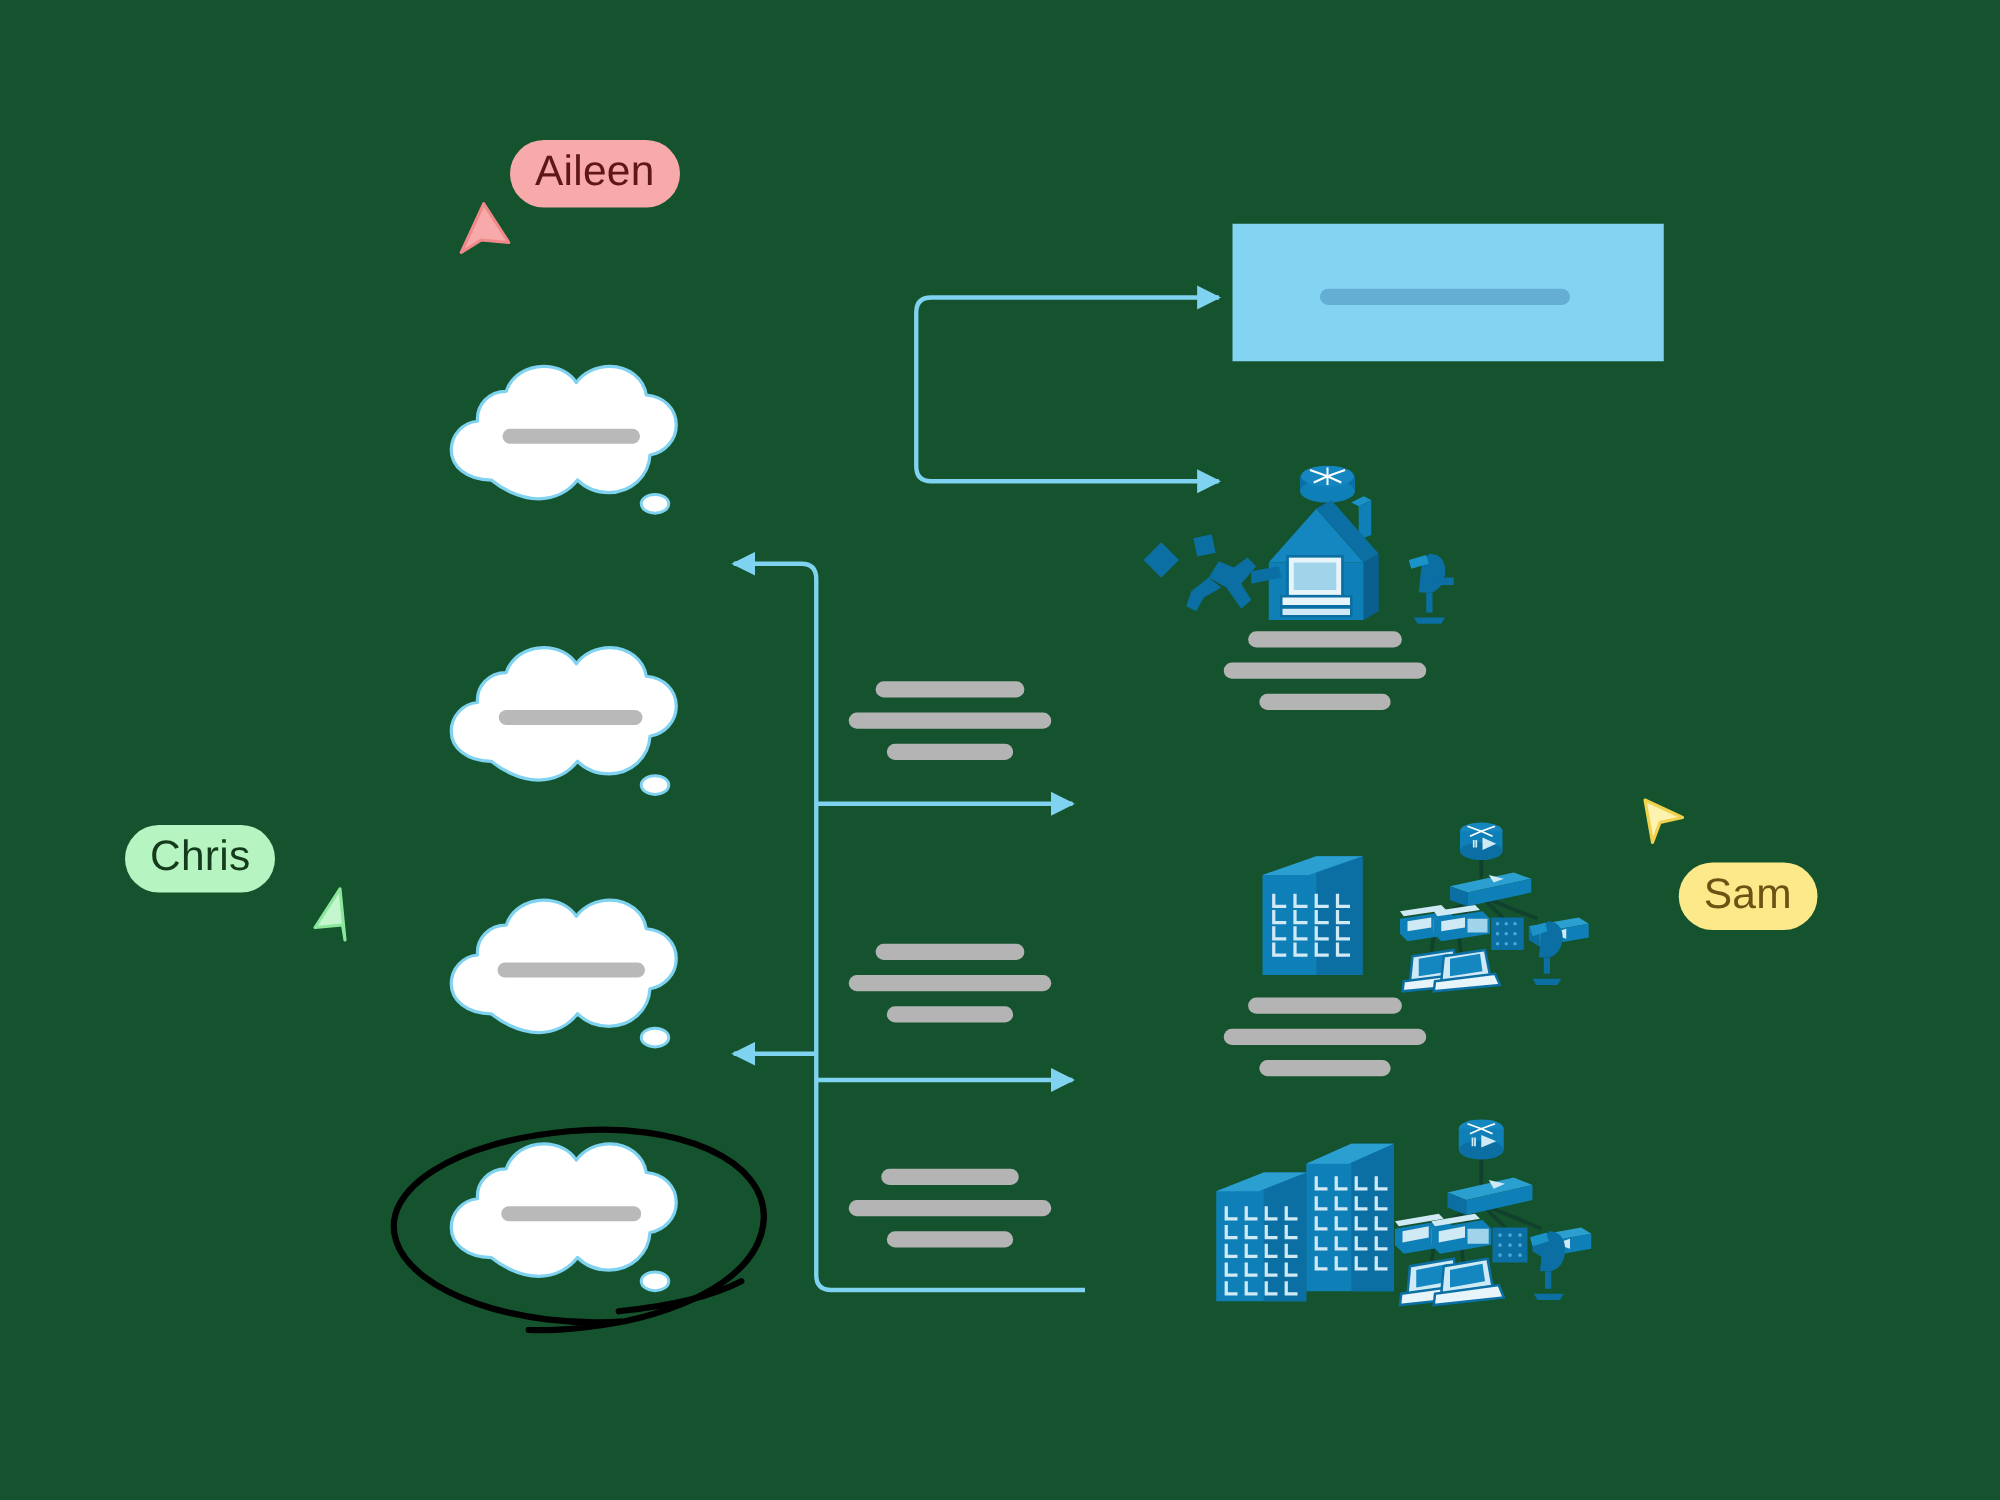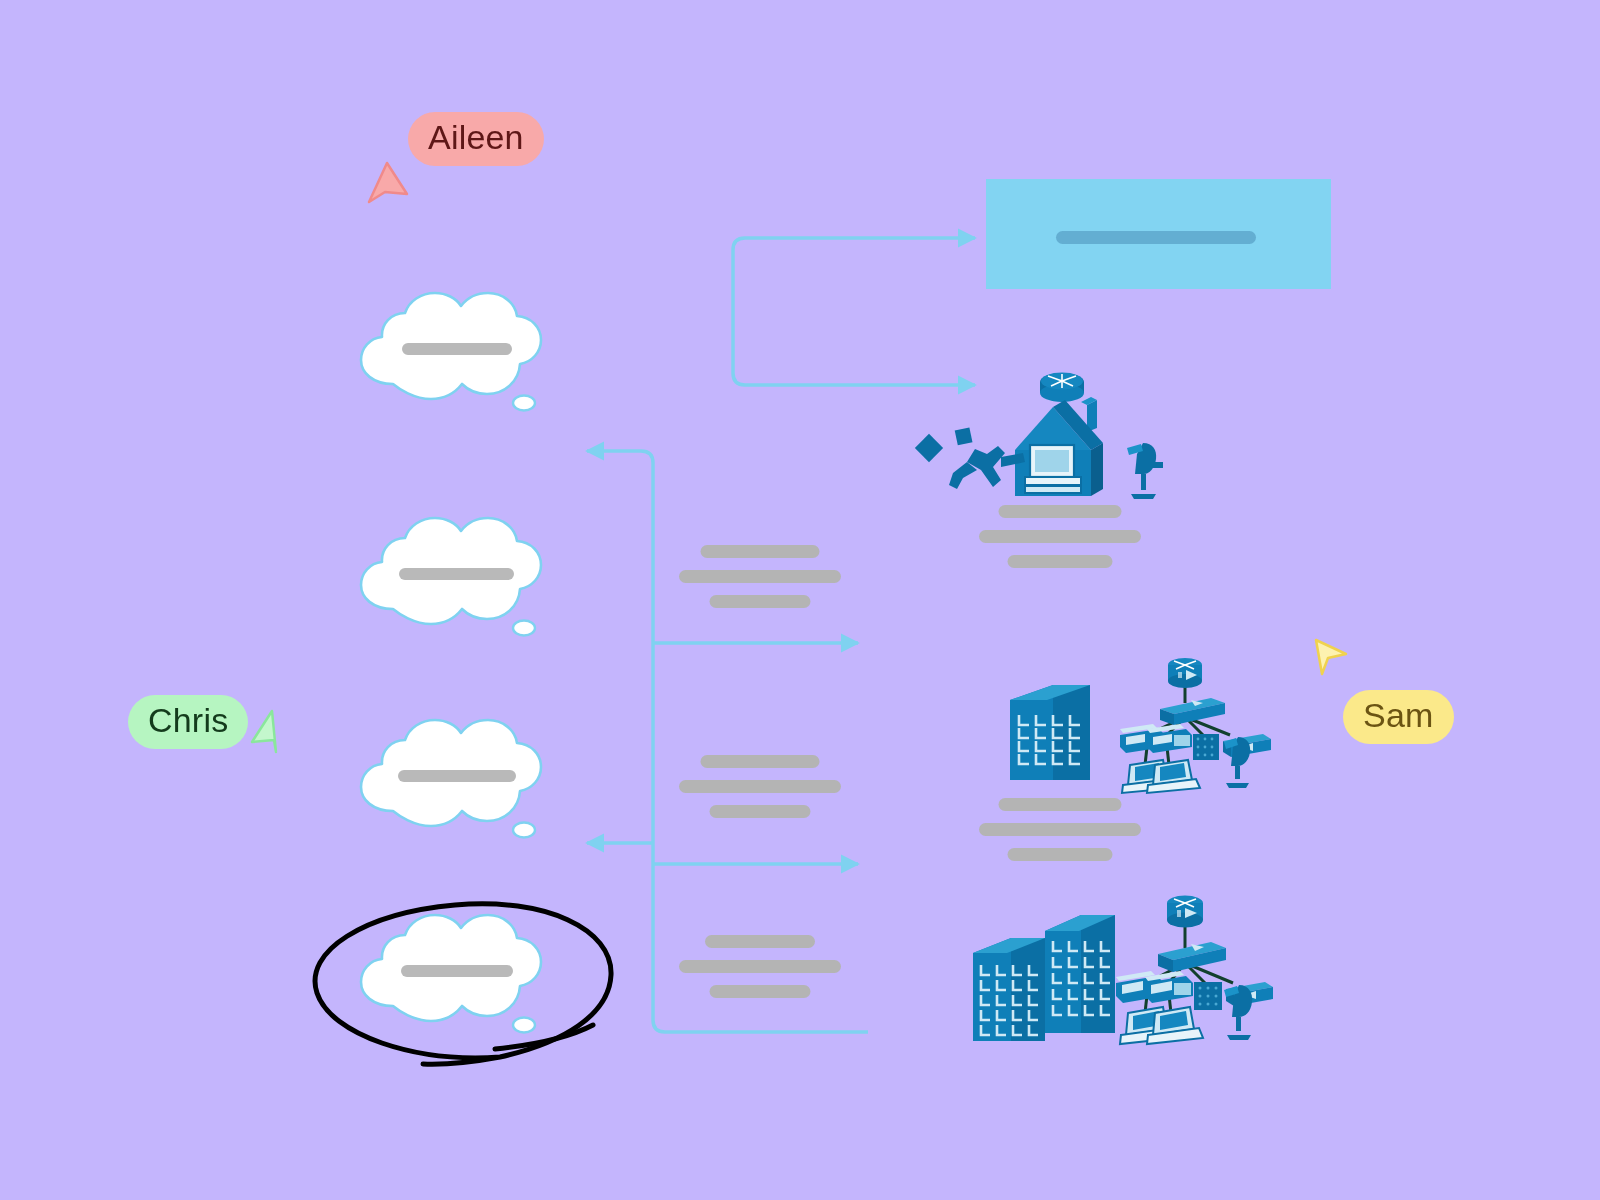--- a/index.html
+++ b/index.html
@@ -8,21 +8,21 @@
     padding: 0;
     background: #efefed;
   }
   body {
     font-family: "Liberation Sans", sans-serif;
   }
   #canvas {
     position: relative;
     width: 1600px;
     height: 1200px;
-    background: #c4b5fd;
+    background: #14532d;
     overflow: hidden;
   }
   .layer {
     position: absolute;
     left: 0;
     top: 0;
     width: 1600px;
     height: 1200px;
   }
   
@@ -468,21 +468,21 @@
     <svg style="position:absolute; left:360px; top:158px;" width="50" height="52" viewBox="0 0 50 52">
       <path d="M27 5 L47 36 L25 34 L9 44 Z" fill="#f8a9a9" stroke="#f08a8a" stroke-width="2.5" stroke-linejoin="round"></path>
     </svg>
     <div class="cursor-pill" style="left:408px; top:112px; background:#f8a9a9; color:#5e1717;">Aileen</div>
   </div>
 
   <div class="cursor-group" style="left:0; top:0;">
     <svg style="position:absolute; left:232px; top:706px;" width="50" height="52" viewBox="0 0 50 52">
       <path d="M40 5 L20 36 L42 34 L44 46 Z" fill="#c4f7cd" stroke="#8ae79c" stroke-width="2.5" stroke-linejoin="round"></path>
     </svg>
-    <div class="cursor-pill" style="left:128px; top:660px; background:#b6f5c1; color:#143b1c;margin-top:35px;">Chris</div>
+    <div class="cursor-pill" style="left:100px; top:660px; background:#b6f5c1; color:#143b1c;">Chris</div>
   </div>
 
   <div class="cursor-group" style="left:0; top:0;">
     <svg style="position:absolute; left:1306px; top:632px;" width="48" height="50" viewBox="0 0 48 50">
       <path d="M10 8 L40 22 L22 26 L16 42 Z" fill="#fdf2b0" stroke="#f0d24e" stroke-width="2.5" stroke-linejoin="round"></path>
     </svg>
     <div class="cursor-pill" style="left:1343px; top:690px; background:#fbe98a; color:#6b5413;">Sam</div>
   </div>
 
 </div>

